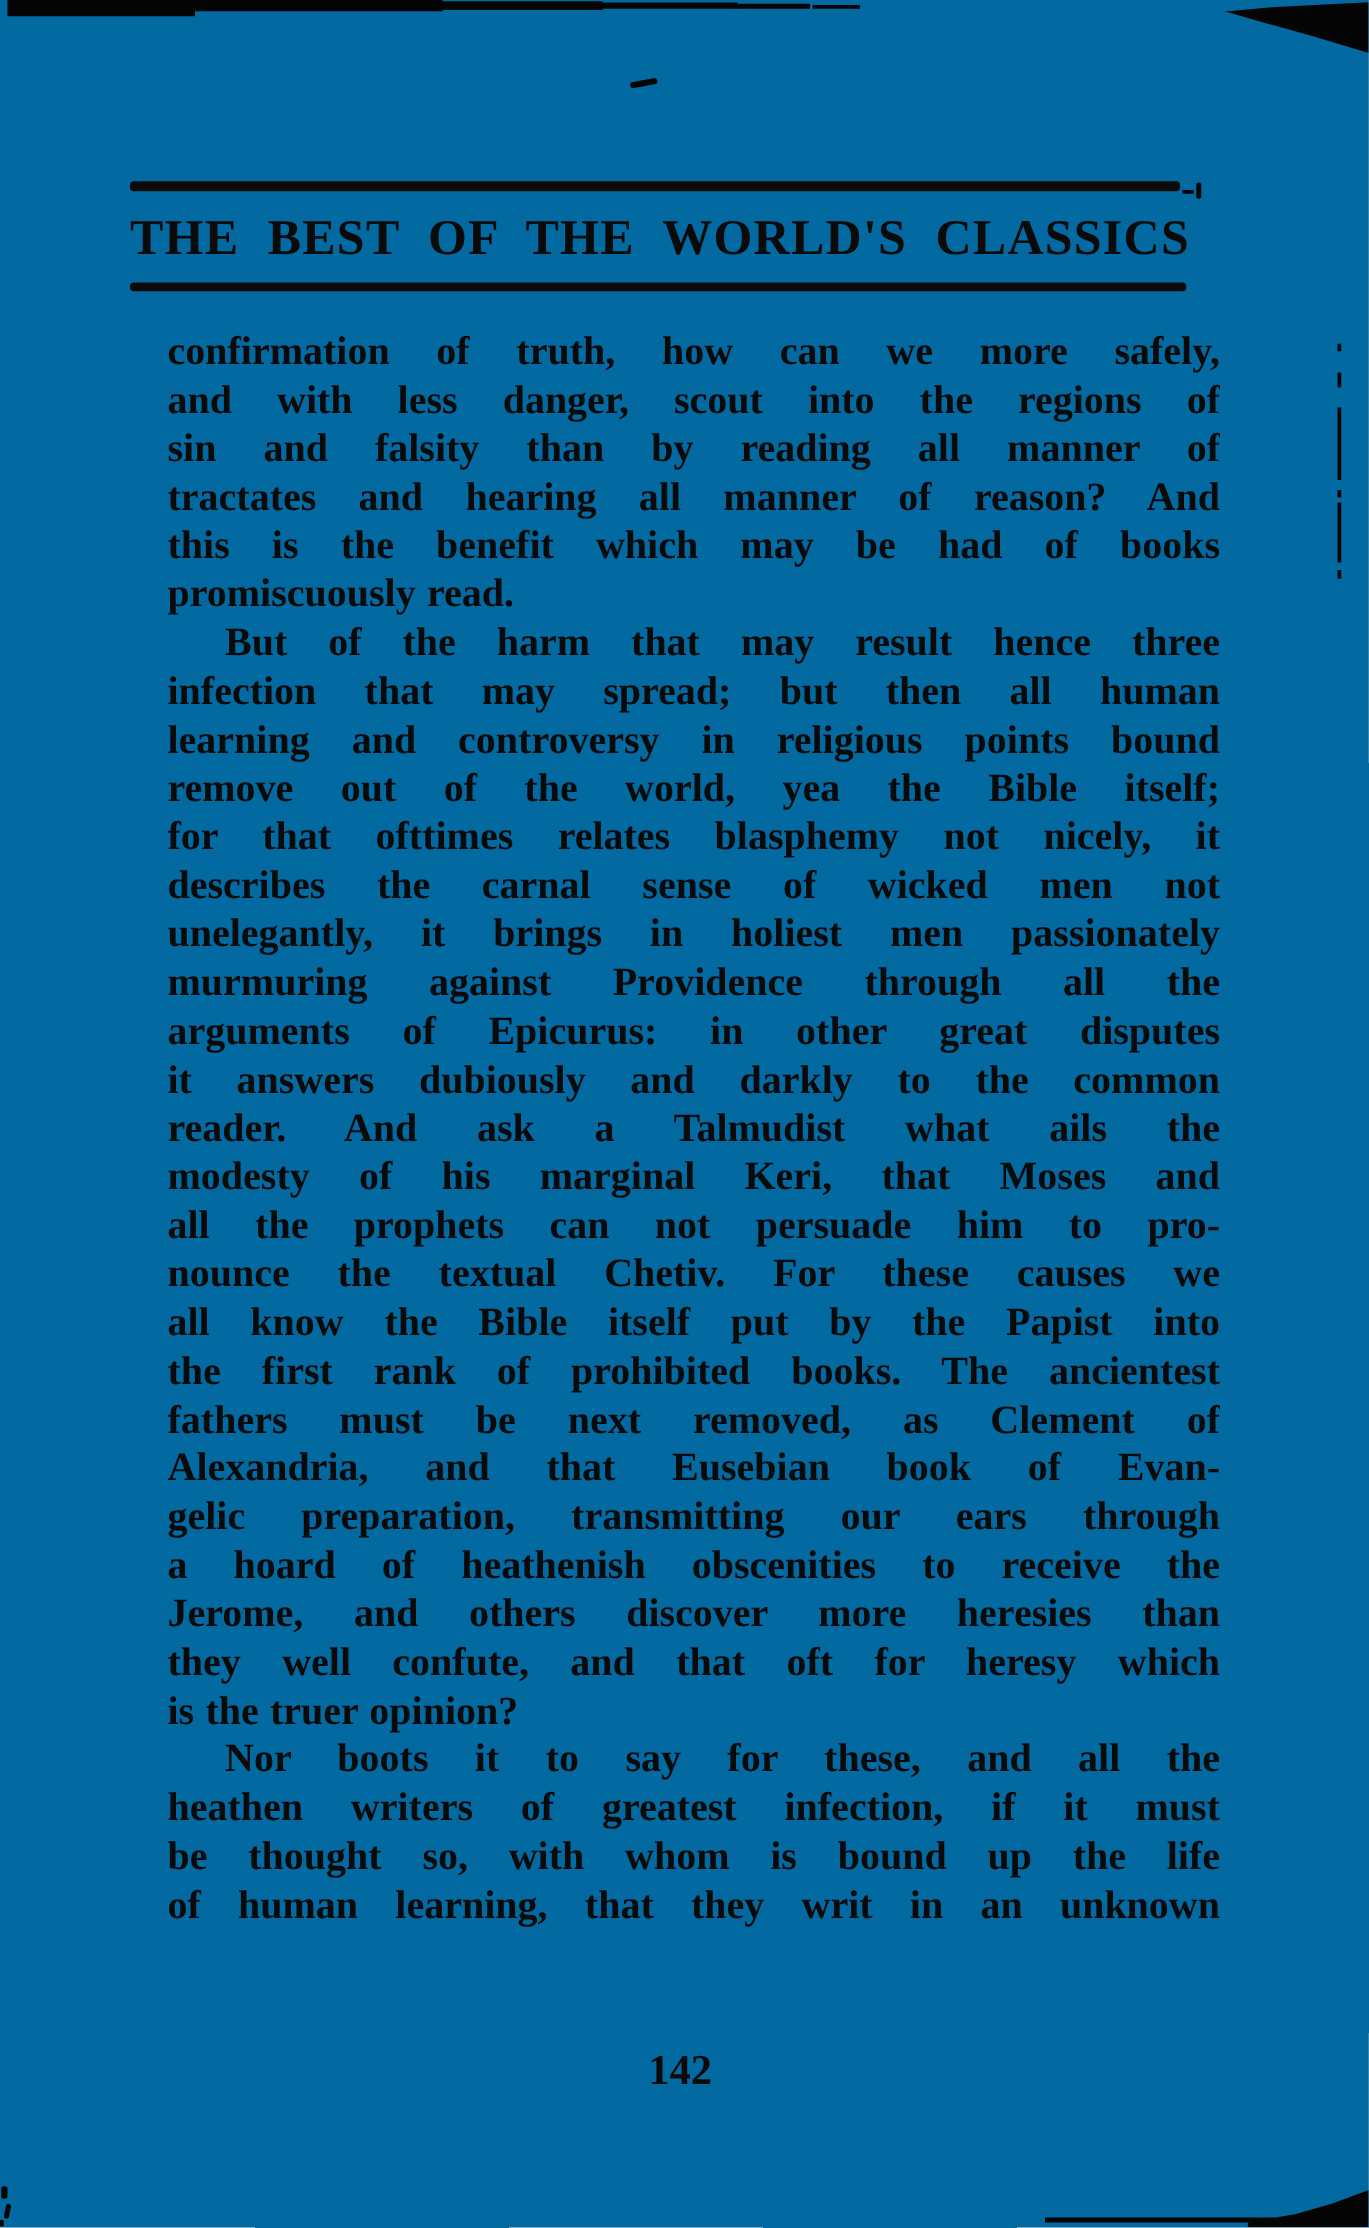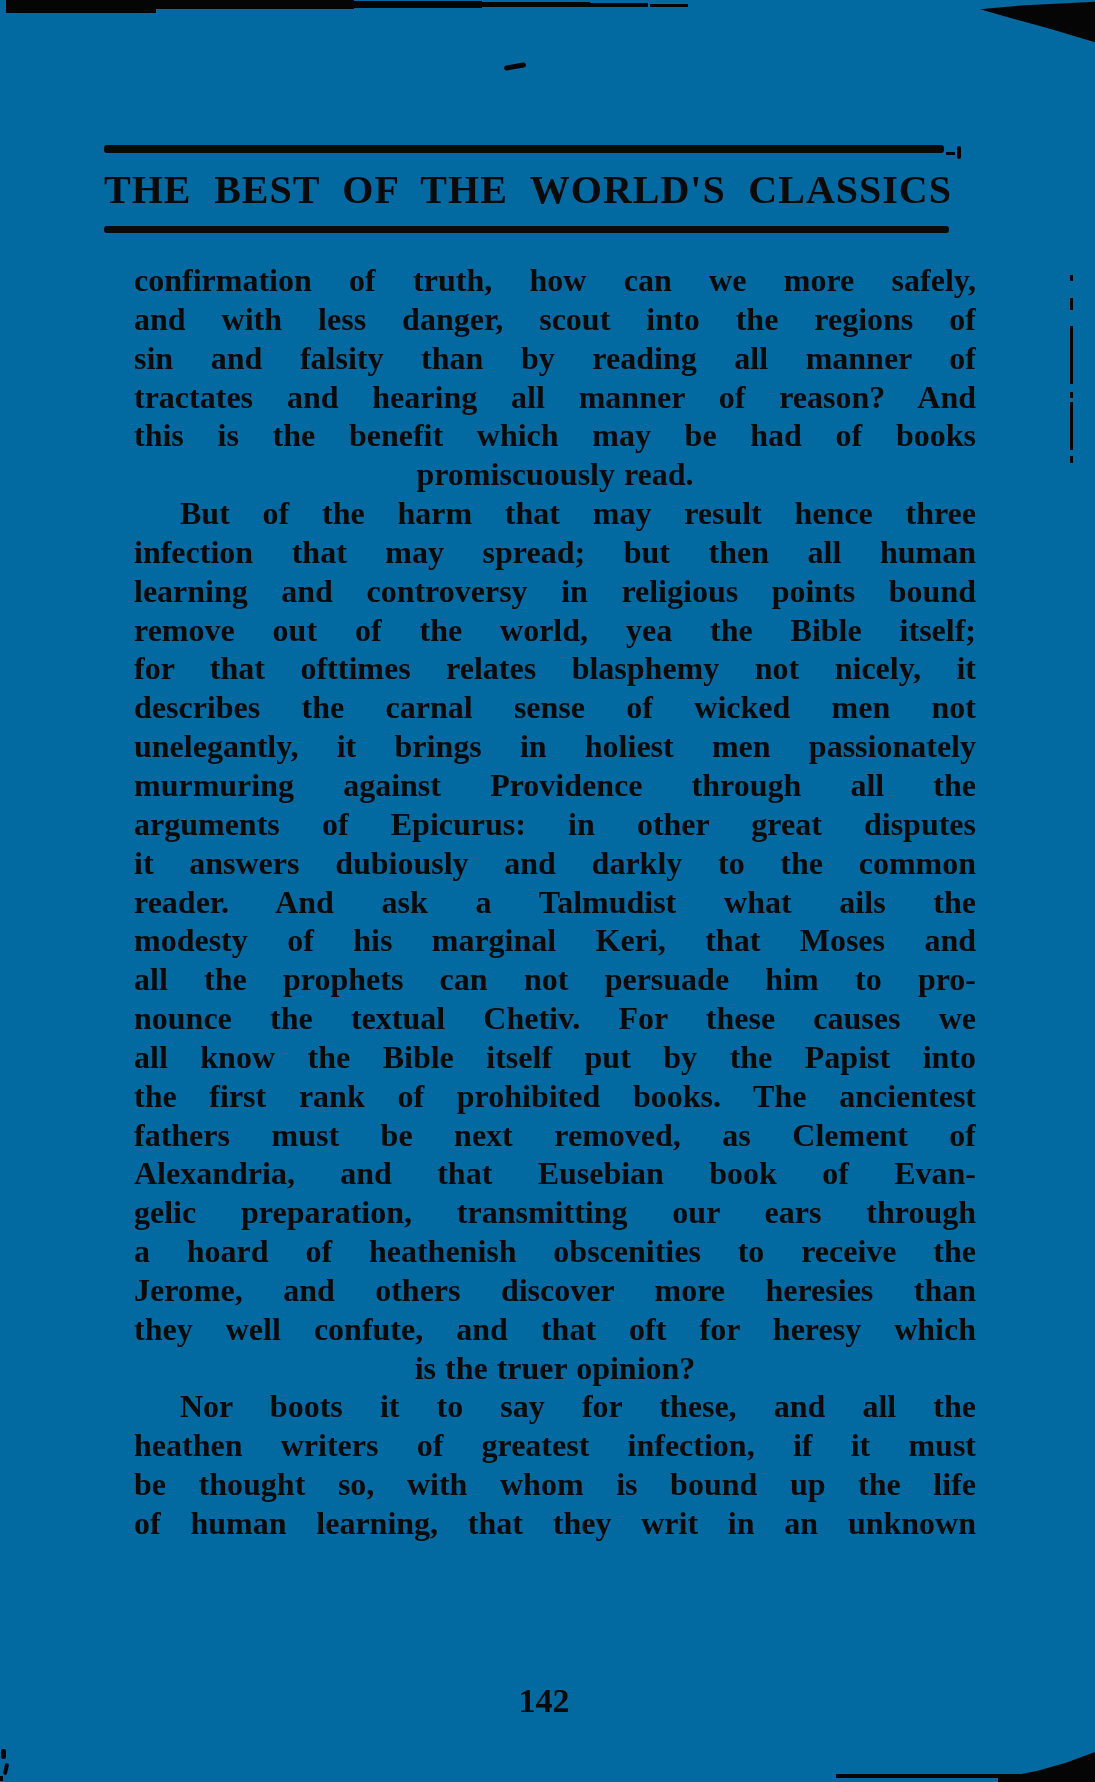--- a/index.html
+++ b/index.html
@@ -29,26 +29,26 @@
   
   .body-block {
     position: absolute; left: 106px; top: 261px; width: 842px;
     font-size: 32px; font-weight: bold; line-height: 38.85px;
     word-spacing: 1px;
     margin-left: 28px;
   }
   .tline { height: 38.85px; overflow: hidden; white-space: normal; }
   .jline { text-align: justify; }
   .jline::after { content: ""; display: inline-block; width: 100%; height: 0; }
-  .lastline { text-align: center; }
+  .lastline { text-align: left; }
   .indent { text-indent: 46px; }
 
   .footer-num {
     position: absolute; left: 104px; top: 1638px; width: 880px; height: 44px;
-    text-align: center; font-size: 34px; font-weight: bold; margin-top: 44px;
+    text-align: center; font-size: 34px; font-weight: bold;
   }
 
   
   .band-a { left: 6px;   top: 0;   width: 150px; height: 13px; }
   .band-b { left: 154px; top: 0;   width: 200px; height: 9px; }
   .band-c { left: 352px; top: 1px; width: 130px; height: 7px; }
   .band-d { left: 480px; top: 2px; width: 110px; height: 5px; }
   .band-e { left: 588px; top: 3px; width: 60px;  height: 4px; }
   .band-f { left: 650px; top: 4px; width: 38px;  height: 3px; }
   .corner-tr {

